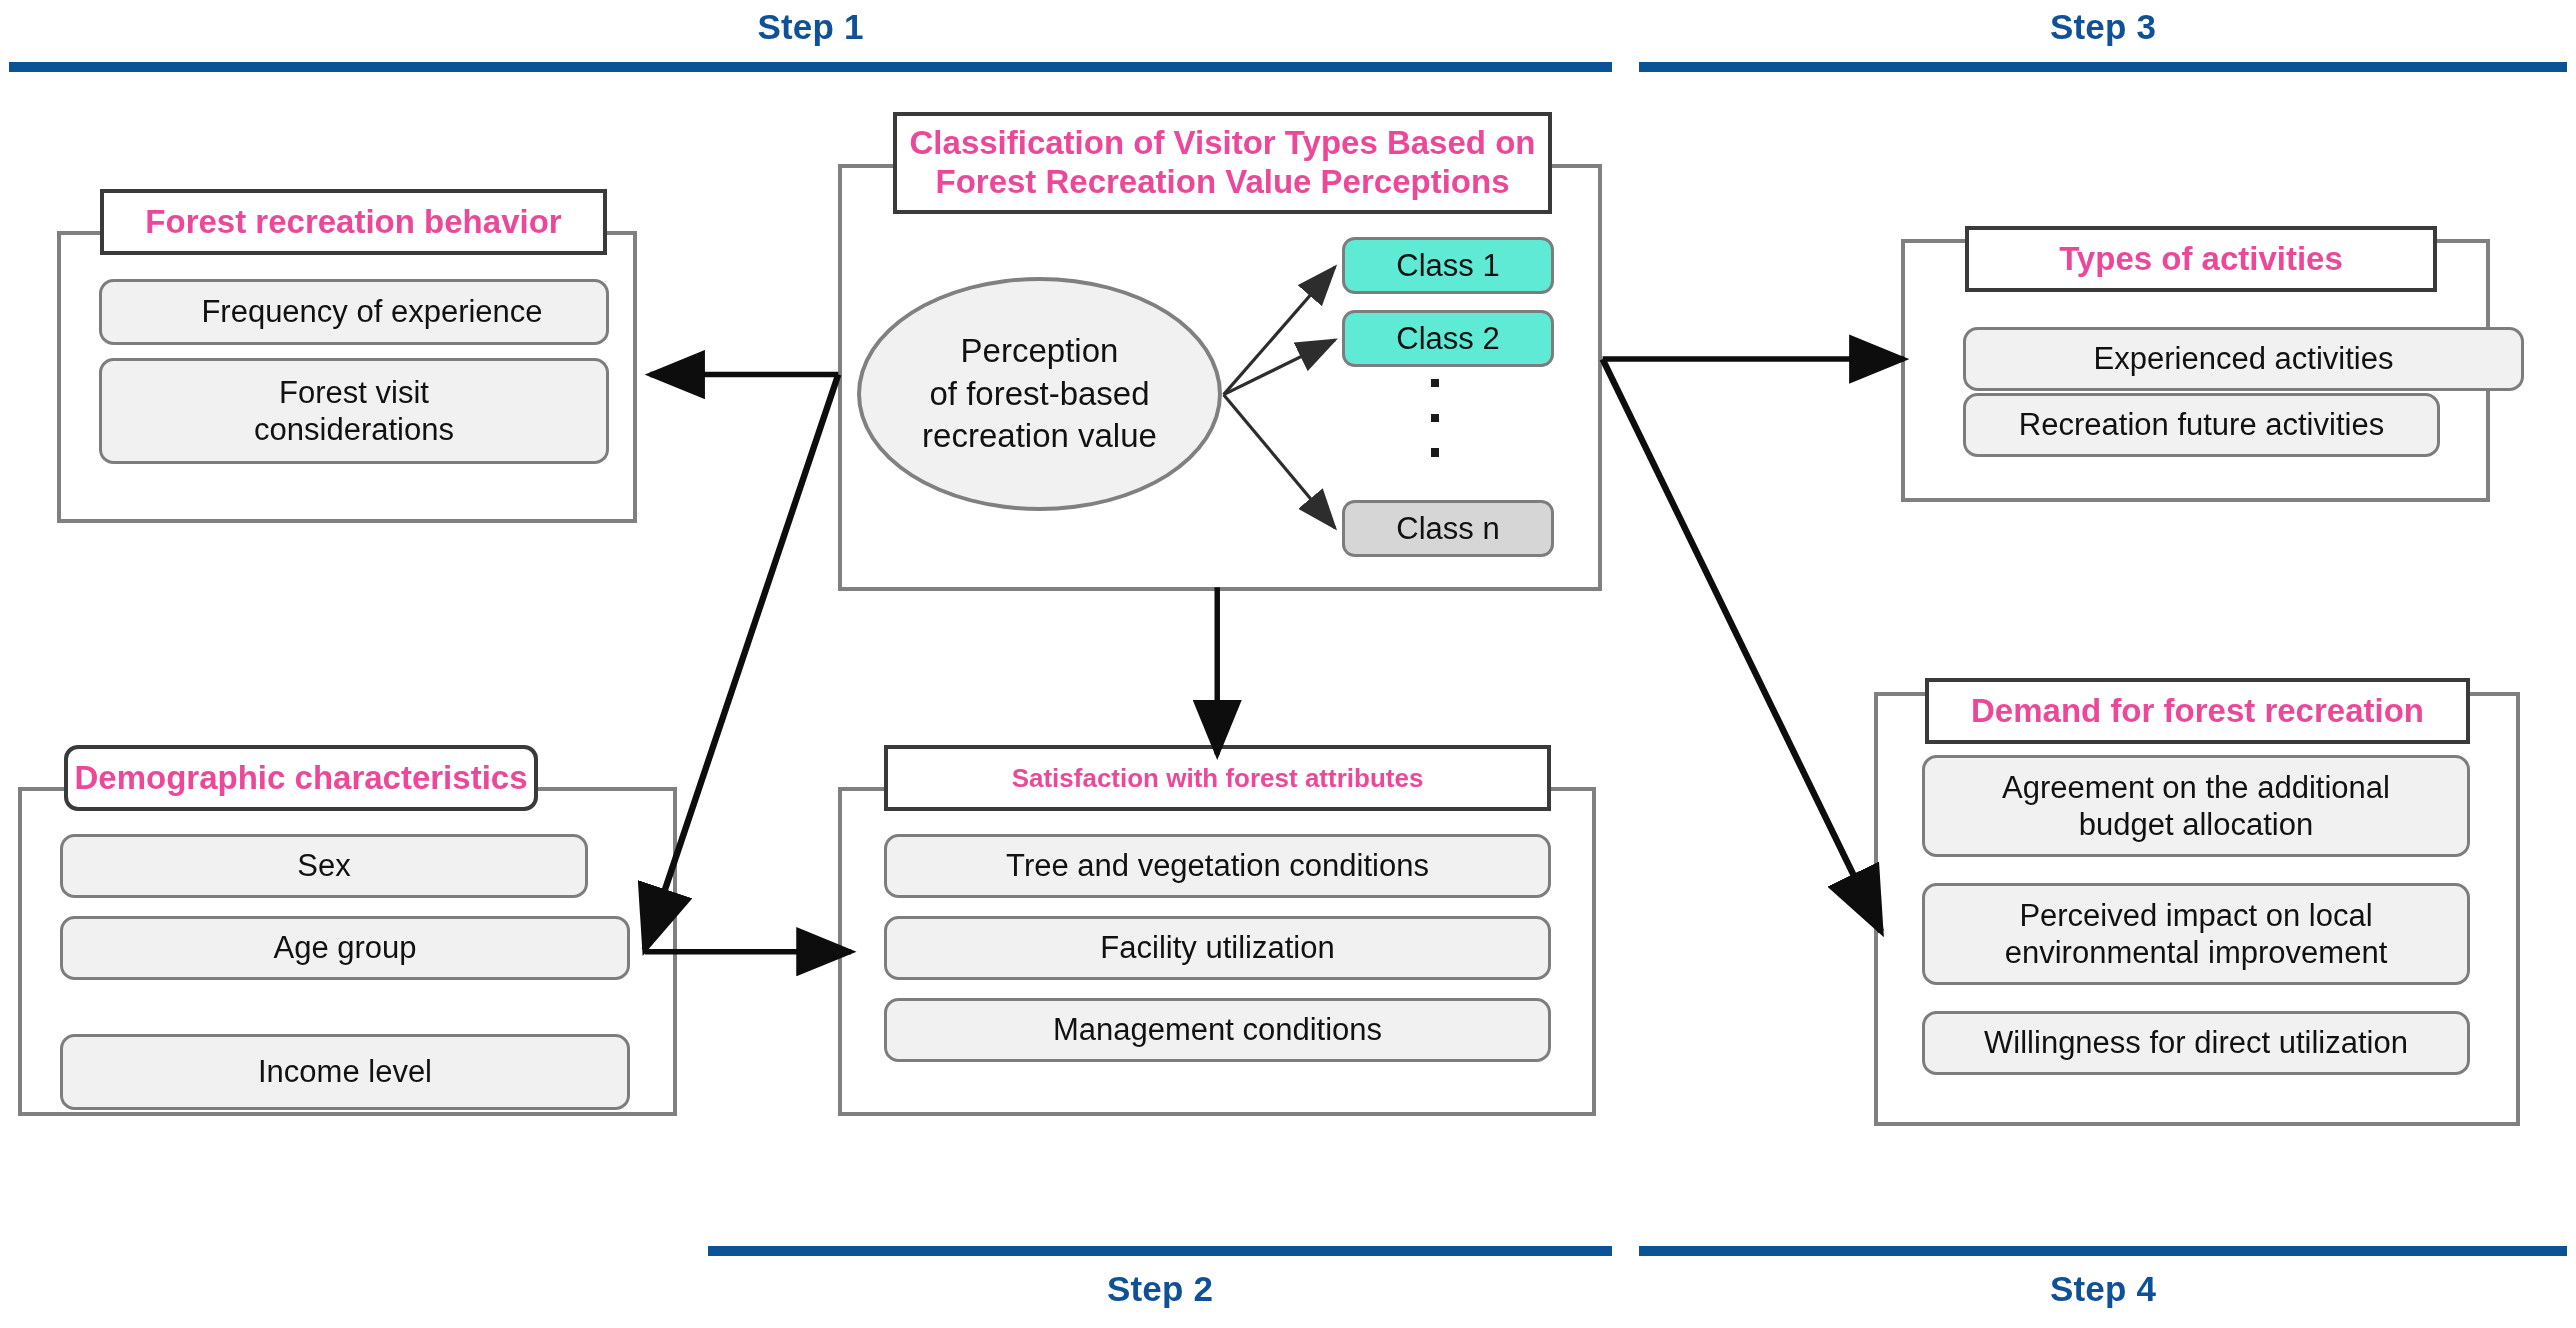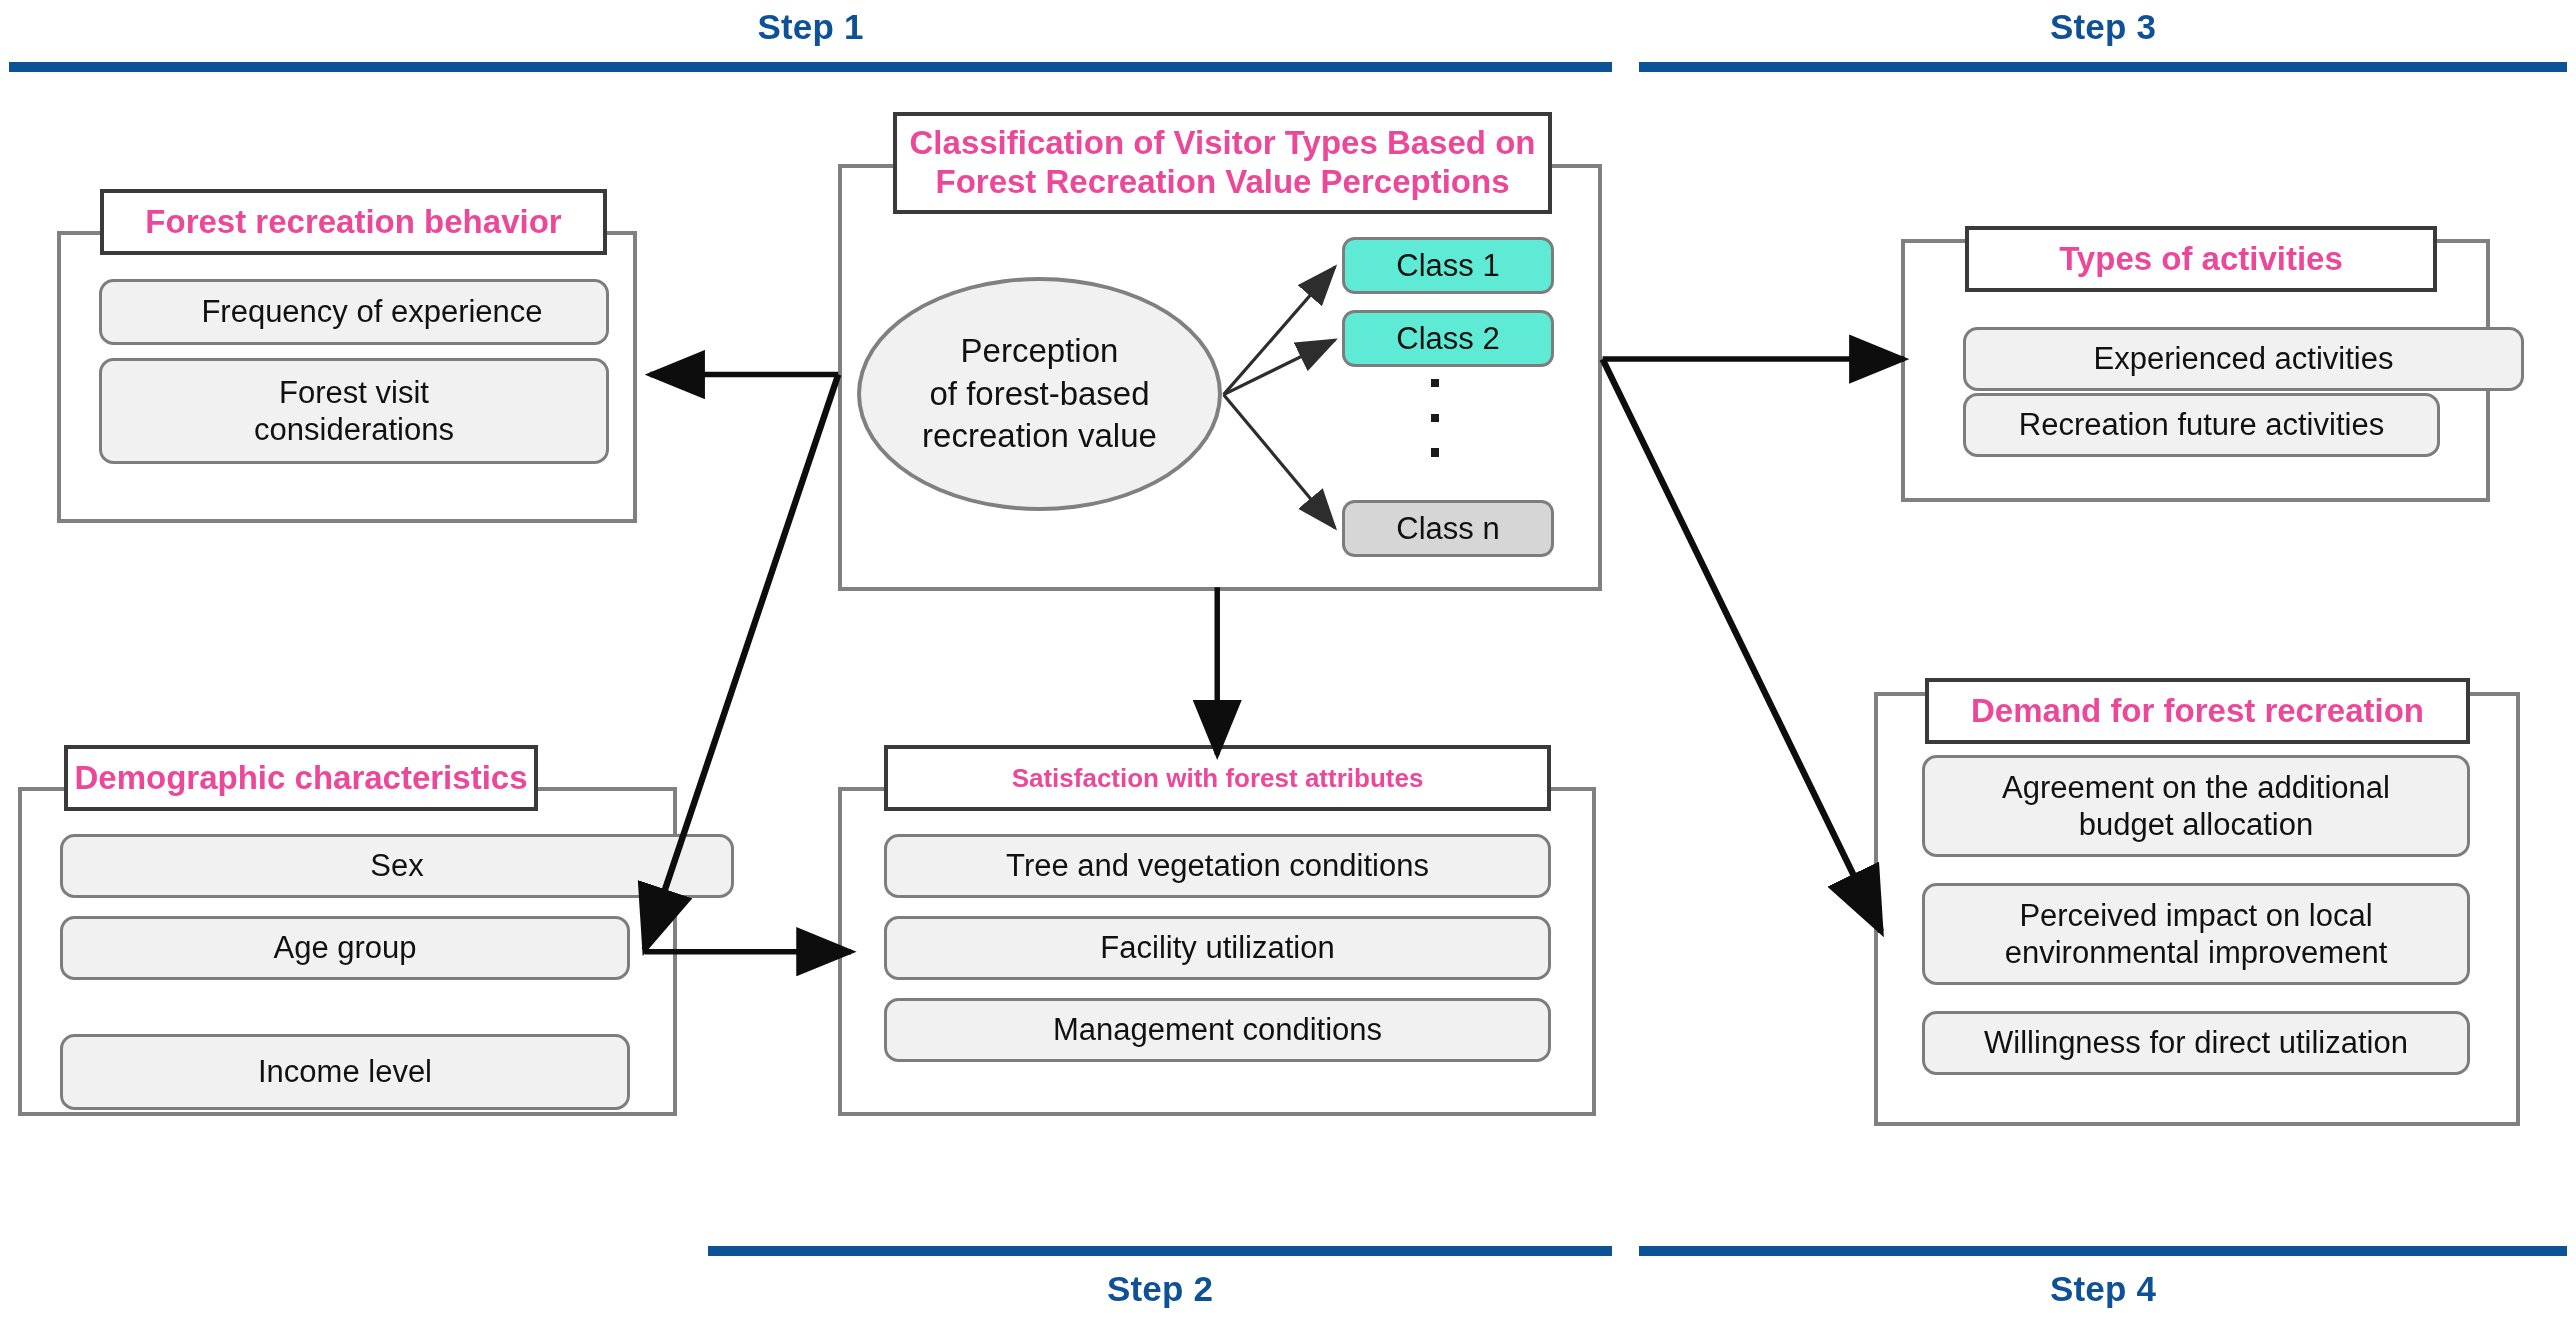--- a/index.html
+++ b/index.html
@@ -64,23 +64,23 @@
   <div class="title-plate" style="left:100px; top:189px; width:507px; height:66px; font-size:33px;">Forest recreation behavior</div>
 
   <div class="item" style="left:99px; top:279px; width:510px; height:66px;padding-left:36px;">Frequency of experience</div>
 
   <div class="item" style="left:99px; top:358px; width:510px; height:106px; flex-direction:column;">
     <span>Forest visit</span>
     <span>considerations</span>
   </div>
 
   <div class="group" style="left:18px; top:787px; width:659px; height:329px;"></div>
-  <div class="title-plate" style="left:64px; top:745px; width:474px; height:66px; font-size:33px;">Demographic characteristics</div>
+  <div class="title-plate" style="left:64px; top:745px; width:474px; height:66px; font-size:33px;border-radius:14px;">Demographic characteristics</div>
 
-  <div class="item" style="left:60px; top:834px; width:674px; height:64px;">Sex</div>
+  <div class="item" style="left:60px; top:834px; width:528px; height:64px;">Sex</div>
   <div class="item" style="left:60px; top:916px; width:570px; height:64px;">Age group</div>
   <div class="item" style="left:60px; top:1034px; width:570px; height:76px;">Income level</div>
 
   <div class="group" style="left:838px; top:787px; width:758px; height:329px;"></div>
   <div class="title-plate" style="left:884px; top:745px; width:667px; height:66px; font-size:26px;">Satisfaction with forest attributes</div>
 
   <div class="item" style="left:884px; top:834px; width:667px; height:64px;">Tree and vegetation conditions</div>
   <div class="item" style="left:884px; top:916px; width:667px; height:64px;">Facility utilization</div>
   <div class="item" style="left:884px; top:998px; width:667px; height:64px;">Management conditions</div>
 

